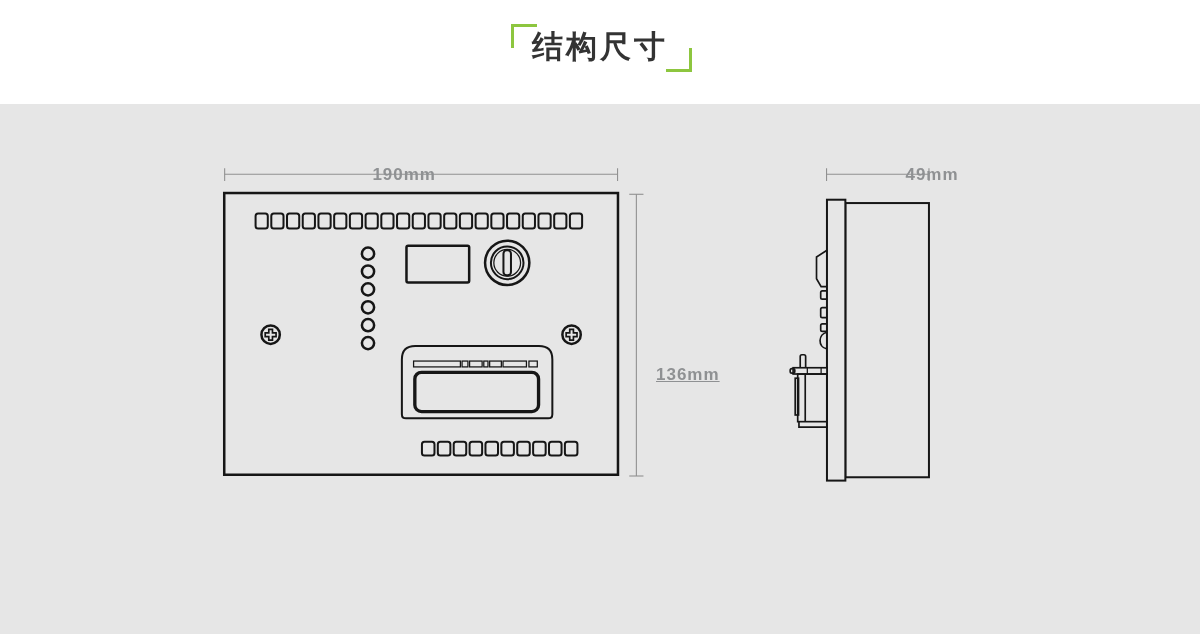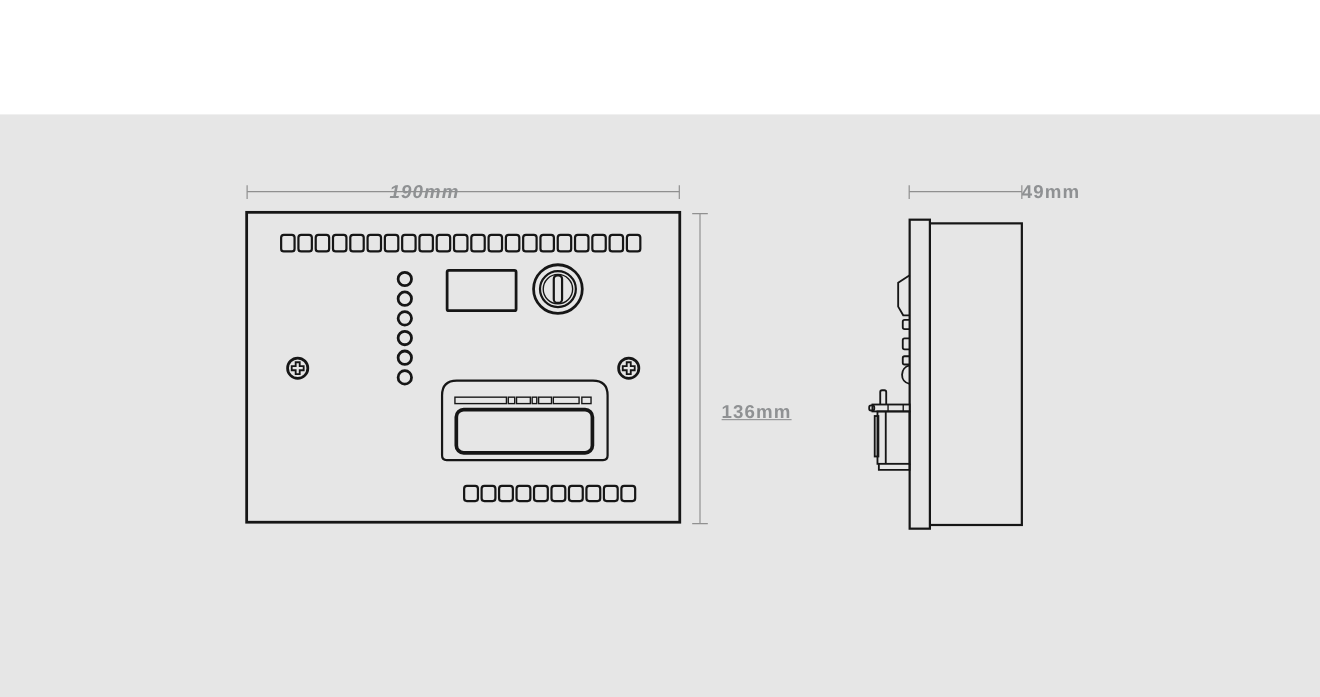--- a/index.html
+++ b/index.html
@@ -18,39 +18,44 @@
   }
   .bracket { position:absolute; width:26px; height:24px; }
   .bracket.tl { left:511px; top:24px; border-top:3px solid var(--accent); border-left:3px solid var(--accent); }
   .bracket.br { left:666px; top:48px; border-bottom:3px solid var(--accent); border-right:3px solid var(--accent); }
   
   .diagram-area { position:absolute; left:0; top:104px; width:1200px; height:530px; background:var(--panel); }
   .diagram-svg { position:absolute; left:0; top:0; }
   .dim-label {
     position:absolute; color:var(--dim); font-size:17px; font-weight:bold; letter-spacing:1px;
   }
-  .dim-w  { left:336px; top:61px;  width:100px; text-align:center;font-style:italic; }
-  .dim-d  { left:882px; top:61px;  width:100px; text-align:right; }
+  .dim-w  { left:336px; top:61px;  width:100px; text-align:right; }
+  .dim-d  { left:882px; top:61px;  width:100px; text-align:center; }
   .dim-h  { left:656px; top:261px;text-decoration:underline; }
   
   .ln   { fill:none; stroke:var(--ink); stroke-width:2.4; }
   .ln3  { fill:none; stroke:var(--ink); stroke-width:3;   }
   .ln2  { fill:none; stroke:var(--ink); stroke-width:2;   }
   .ln15 { fill:none; stroke:var(--ink); stroke-width:1.5; }
   .thick{ fill:none; stroke:var(--ink); stroke-width:4;   }
   .led  { fill:none; stroke:var(--ink); stroke-width:2.4; }
   .dot  { fill:none; stroke:var(--ink); stroke-width:3;   }
   .dimln{ fill:none; stroke:#909090;    stroke-width:1.3; }
   .fillpanel { fill:var(--panel); }
 </style>
 </head>
 <body>
 
 <div class="stage">
 
+  <div class="header">
+    <span class="bracket tl"></span>
+    <h1 class="page-title">结构尺寸</h1>
+    <span class="bracket br"></span>
+  </div>
 
   <div class="diagram-area">
 
     <svg class="diagram-svg" width="1200" height="530" viewBox="0 104 1200 634">
 
       <g>
         <rect x="150.5" y="210.5" width="471" height="337" class="ln3"></rect>
 
         <g id="top-led-row">
             <rect x="188.0" y="235" width="14.6" height="18" rx="3" class="led"></rect>

